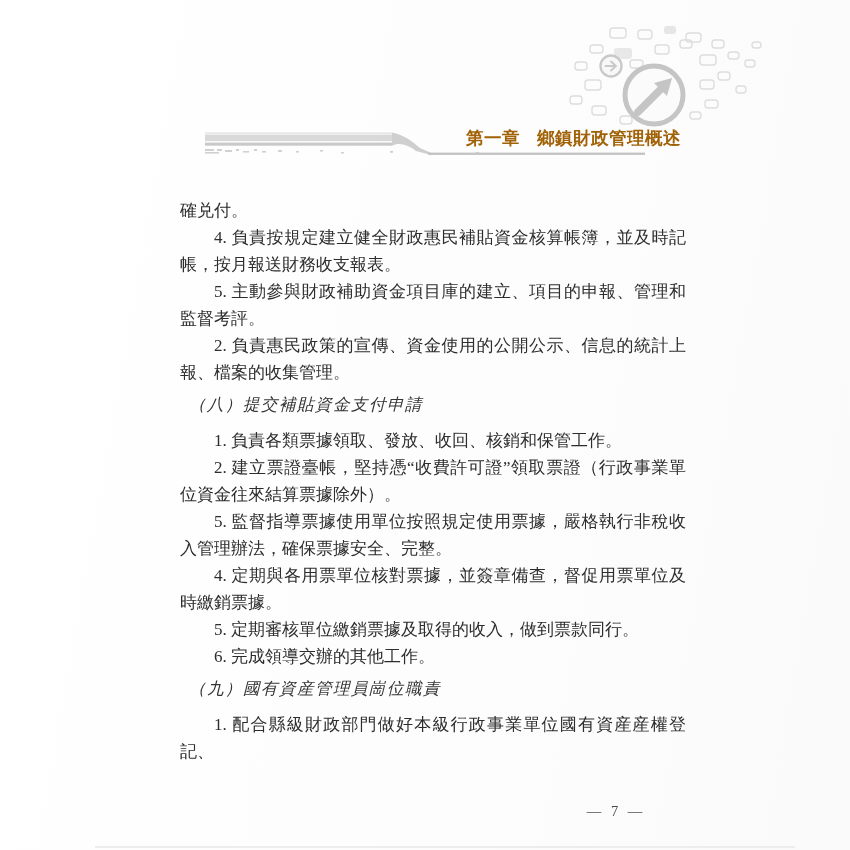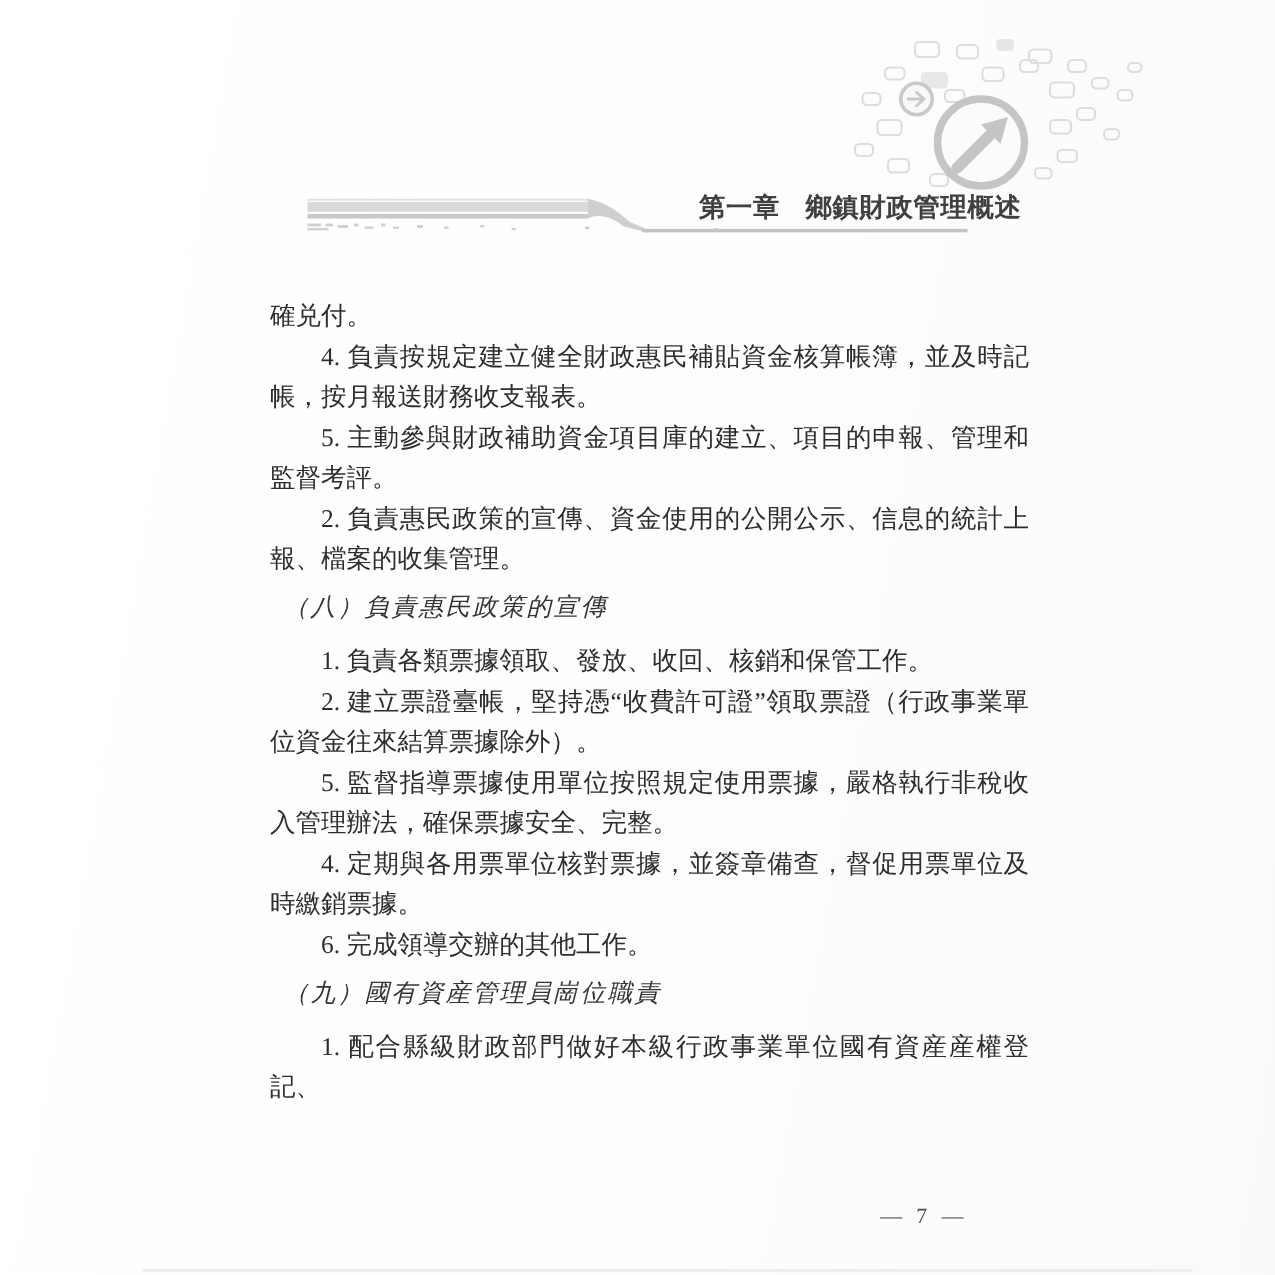--- a/index.html
+++ b/index.html
@@ -9,21 +9,21 @@
     font-family:"Liberation Serif","DejaVu Serif",serif;
   }
   .page{position:absolute;inset:0;}
 
   
   .deco-svg{position:absolute;left:0;top:0;}
 
   
   .chapter-header{
     position:absolute;top:126px;right:169px;
-    font-size:17.5px;font-weight:bold;color:#404040;
+    font-size:17.5px;font-weight:bold;color:#a16207;
     letter-spacing:0.5px;white-space:nowrap;
   }
   .chapter-header .chapter-label{margin-right:17px;}
 
   
   .body-text{
     position:absolute;left:180px;top:163px;width:506px;
     font-size:17px;line-height:27px;color:#2d2d2d;
     text-align:justify;
     margin-top:34px;
@@ -122,25 +122,26 @@
 
   <div class="chapter-header">
     <span class="chapter-label">第一章</span><span>鄉鎮財政管理概述</span>
   </div>
 
   <div class="body-text">
       <p class="continuation">確兑付。</p>
       <p class="body">4. 負責按規定建立健全財政惠民補貼資金核算帳簿，並及時記帳，按月報送財務收支報表。</p>
       <p class="body">5. 主動參與財政補助資金項目庫的建立、項目的申報、管理和監督考評。</p>
       <p class="body">2. 負責惠民政策的宣傳、資金使用的公開公示、信息的統計上報、檔案的收集管理。</p>
-      <p class="subheading">（八）負責惠民政策的宣傳</p>
+      <p class="subheading">（八）提交補貼資金支付申請</p>
       <p class="body">1. 負責各類票據領取、發放、收回、核銷和保管工作。</p>
       <p class="body">2. 建立票證臺帳，堅持憑“收費許可證”領取票證（行政事業單位資金往來結算票據除外）。</p>
       <p class="body">5. 監督指導票據使用單位按照規定使用票據，嚴格執行非稅收入管理辦法，確保票據安全、完整。</p>
       <p class="body">4. 定期與各用票單位核對票據，並簽章備查，督促用票單位及時繳銷票據。</p>
+      <p class="body">5. 定期審核單位繳銷票據及取得的收入，做到票款同行。</p>
       <p class="body">6. 完成領導交辦的其他工作。</p>
       <p class="subheading">（九）國有資産管理員崗位職責</p>
       <p class="body">1. 配合縣級財政部門做好本級行政事業單位國有資産産權登記、</p>
     </div>
 
   <div class="page-number">— 7 —</div>
 
   <div class="bottom-scan-line"></div>
 
 </div>

